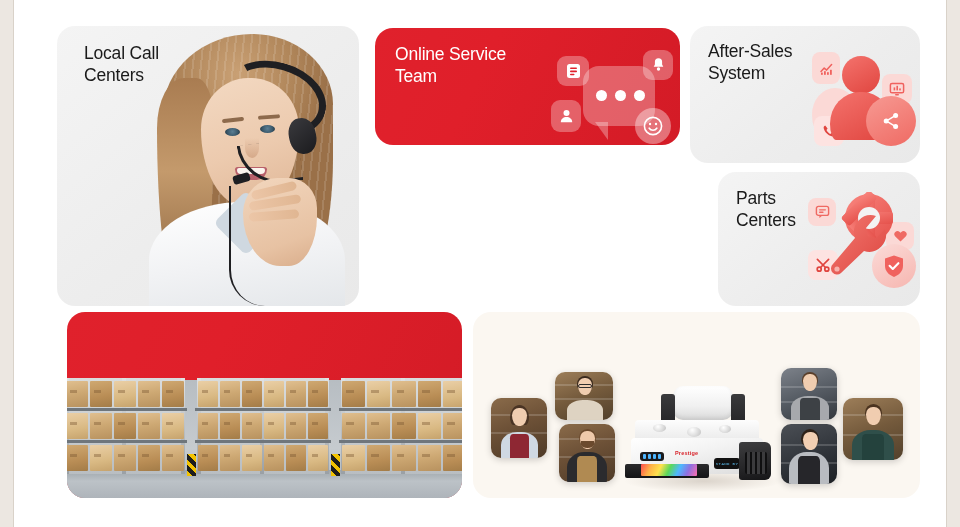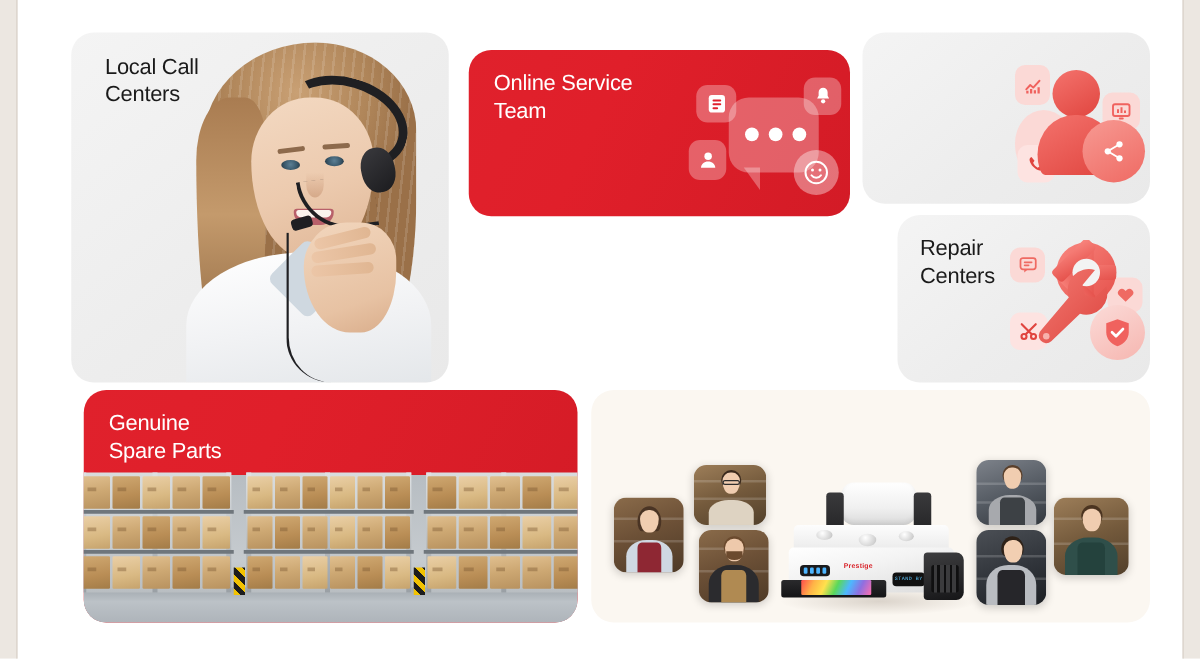--- a/index.html
+++ b/index.html
@@ -190,21 +190,21 @@
   }
   .finger {
     position: absolute; height: 9px; border-radius: 5px;
     background: linear-gradient(90deg,#ecc6a7,#e0b692);
   }
   .finger.f1 { left: 124px; top: 160px; width: 46px; transform: rotate(-14deg); }
   .finger.f2 { left: 122px; top: 172px; width: 52px; transform: rotate(-9deg);  }
   .finger.f3 { left: 122px; top: 185px; width: 50px; transform: rotate(-4deg);  }
 
   
-  #card-online-service { left: 360px; top: 40px; width: 305px; height: 133px; }
+  #card-online-service { left: 360px; top: 28px; width: 305px; height: 117px; }
   #card-online-service .card-title { left: 20px; top: 15px; }
 
   .icon-cluster { position: absolute; z-index: 4; }
   .glass {
     position: absolute;
     border-radius: 9px;
     background: rgba(255,255,255,.30);
     display: flex; align-items: center; justify-content: center;
   }
   .bubble-main {
@@ -492,20 +492,22 @@
           <circle cx="10" cy="10" r="8.6" fill="none" stroke="#fff" stroke-width="1.6"></circle>
           <circle cx="7" cy="8" r="1.2" fill="#fff"></circle>
           <circle cx="13" cy="8" r="1.2" fill="#fff"></circle>
           <path d="M6.2 12.2a4.6 4.6 0 0 0 7.6 0" fill="none" stroke="#fff" stroke-width="1.6" stroke-linecap="round"></path>
         </svg>
       </div>
     </div>
   </div>
 
   <div class="card gray" id="card-after-sales">
+    <div class="card-title">After-Sales
+System</div>
 
     <div class="icon-cluster" style="left:116px; top:18px; width:110px; height:110px;">
 
       <div style="position:absolute; left:6px; top:44px; width:46px; height:46px;
                   background:#fbd9d6; border-radius:50% 50% 18% 18% / 58% 58% 42% 42%;"></div>
 
       <div class="tile pale" style="left:6px; top:8px; width:28px; height:32px;">
         <svg class="mini-svg" width="15" height="16" viewBox="0 0 15 16" aria-hidden="true">
           <path d="M2 11.5 5.2 8l2.4 2.1L12.6 4.6" fill="none" stroke="#f0625e" stroke-width="1.5" stroke-linecap="round" stroke-linejoin="round"></path>
           <rect x="2" y="12.6" width="1.8" height="2.2" fill="#f0625e"></rect>
@@ -544,21 +546,21 @@
           <circle cx="15.6" cy="5.4" r="2.5" fill="#fff"></circle>
           <circle cx="6.2" cy="11" r="2.5" fill="#fff"></circle>
           <circle cx="15.6" cy="16.6" r="2.5" fill="#fff"></circle>
           <path d="M13.6 6.6 8.2 9.8M8.2 12.2l5.4 3.2" stroke="#fff" stroke-width="1.5" stroke-linecap="round"></path>
         </svg>
       </div>
     </div>
   </div>
 
   <div class="card gray" id="card-repair">
-    <div class="card-title">Repair
+    <div class="card-title">Parts
 Centers</div>
 
     <div class="icon-cluster" style="left:90px; top:14px; width:108px; height:112px;">
 
       <div class="tile pale" style="left:0px; top:12px; width:28px; height:28px;">
         <svg class="mini-svg" width="15" height="14" viewBox="0 0 15 14" aria-hidden="true">
           <rect x="1.4" y="1.4" width="12.2" height="9" rx="2" fill="none" stroke="#ef6a63" stroke-width="1.4"></rect>
           <path d="M4.4 10.4 4.4 13 7.4 10.4z" fill="#ef6a63"></path>
           <rect x="4" y="4.2" width="7" height="1.3" rx=".65" fill="#ef6a63"></rect>
           <rect x="4" y="6.6" width="4.6" height="1.3" rx=".65" fill="#ef6a63"></rect>
@@ -612,22 +614,20 @@
         <svg class="mini-svg" width="22" height="24" viewBox="0 0 22 24" aria-hidden="true">
           <path d="M11 1.4 20 4.6v7.2c0 5.2-3.6 9.2-9 11.2-5.4-2-9-6-9-11.2V4.6z" fill="#f0625e"></path>
           <path d="M6.6 11.8 9.8 15l5.6-5.8" fill="none" stroke="#fff" stroke-width="2.1" stroke-linecap="round" stroke-linejoin="round"></path>
         </svg>
       </div>
     </div>
   </div>
 
 
   <div class="card redg" id="card-spare-parts">
-    <div class="card-title">Genuine
-Spare Parts</div>
 
     <div class="warehouse">
       <div class="wh-floor"></div>
 
       <div class="rack" style="left:-2px; width:120px; height:96px;">
         <div class="rack-post" style="left:0;"></div>
         <div class="rack-post" style="left:57px;"></div>
         <div class="rack-post" style="right:0;"></div>
         <div class="shelf-row" style="top:2px;  height:28px;">
             <div class="box"></div>

